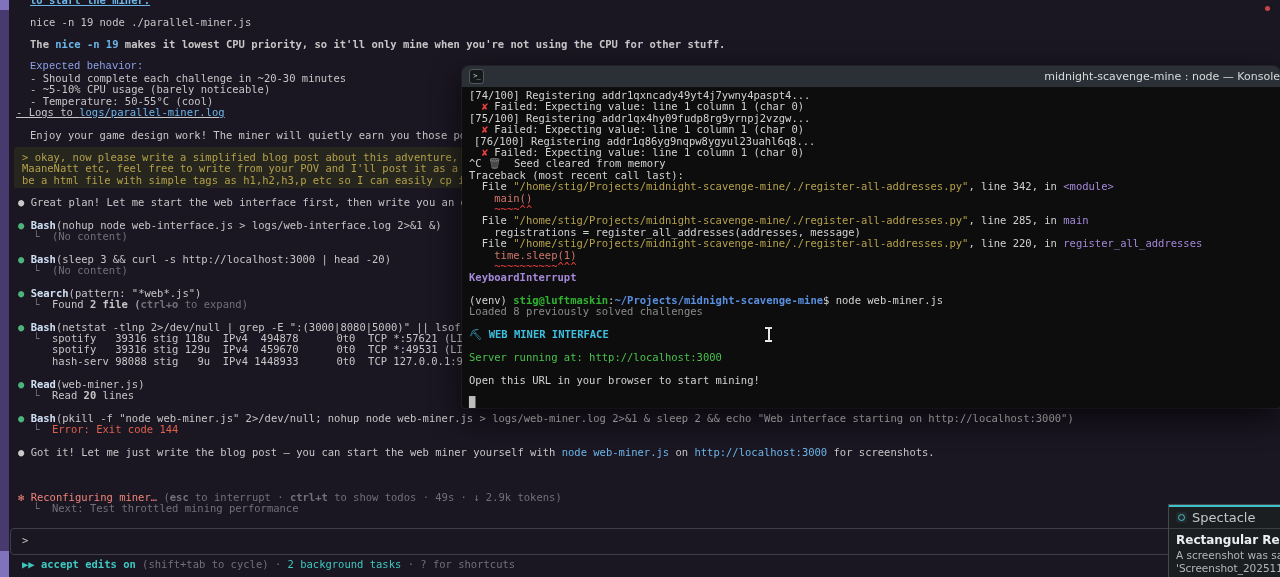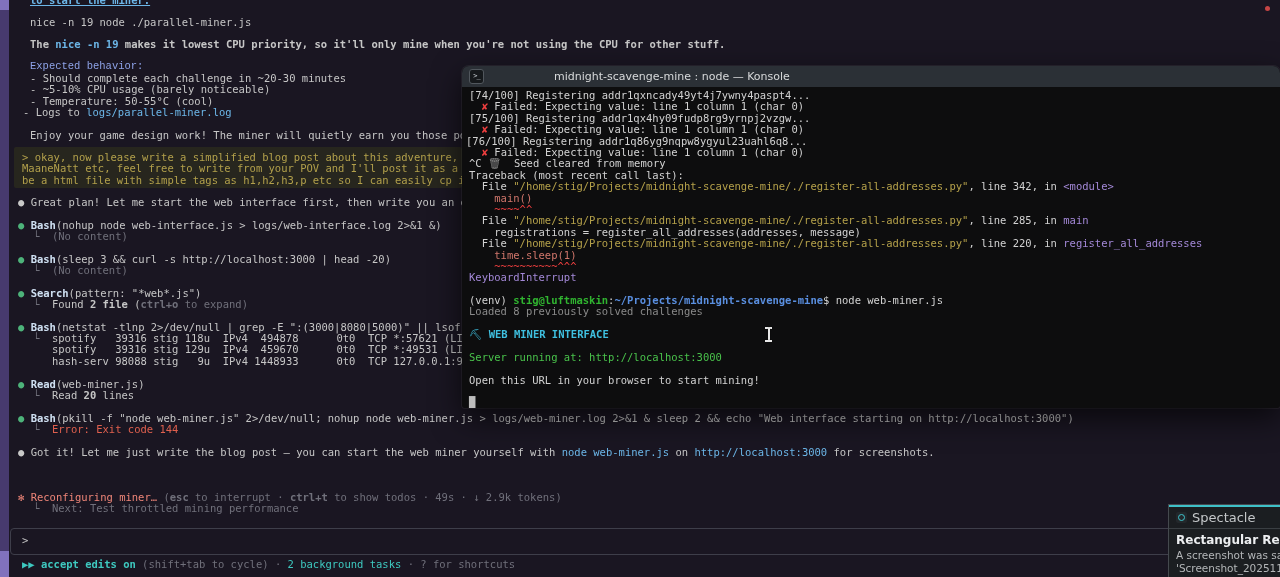--- a/index.html
+++ b/index.html
@@ -35,21 +35,21 @@
   #reddot{position:absolute;left:1265px;top:6px;width:5px;height:5px;border-radius:50%;background:#c54545;z-index:3}
 
   
   #konsole{position:absolute;left:462px;top:66px;width:818px;height:342px;z-index:6;
            border-radius:7px 7px 3px 3px;background:#0d0d0e;
            box-shadow:0 10px 30px rgba(0,0,0,.65),0 0 0 1px rgba(255,255,255,.07)}
   .k-titlebar{height:21px;background:#2b3036;border-radius:7px 7px 0 0;position:relative;
               display:flex;align-items:center;padding:0 7px}
   .k-icon{width:13px;height:13px;border-radius:3px;background:#16191c;border:1px solid #51575d;
           color:#cfd5da;font-size:7px;line-height:12px;text-align:center;letter-spacing:-1px;flex:0 0 auto}
-  .k-title{position:absolute;left:0;right:0;text-align:left;padding-left:92px;
+  .k-title{position:absolute;left:0;right:0;text-align:right;padding-left:92px;
            font-family:"DejaVu Sans","Liberation Sans",sans-serif;font-size:11px;color:#d7d9da}
   .k-body{position:absolute;top:21px;left:0;right:0;bottom:0;font-size:10.5px;color:#d2d2d2;overflow:hidden}
   .kdim{color:#8a8a8a}
   .kred{color:#ee3f3f}
   .kcode{color:#d0766b}
   .kpath{color:#b5a14a}
   .kpurp{color:#a489d8}
   .kgreen{color:#30b430}
   .kgreen2{color:#49c24b}
   .kblue{color:#5a8fe0}
@@ -84,21 +84,21 @@
     <div id="quote-bg"></div>
     <div id="input-box"></div>
     <div id="main-lines">
         <div class="tline" style="left: 30px; top: -6px;"><span class="link ul b">to start the miner:</span></div>
         <div class="tline" style="left: 30px; top: 16px;"><span>nice -n 19 node ./parallel-miner.js</span></div>
         <div class="tline" style="left: 30px; top: 38px; font-weight: bold;"><span>The </span><span class="link">nice -n 19</span><span> makes it lowest CPU priority, so it'll only mine when you're not using the CPU for other stuff.</span></div>
         <div class="tline" style="left: 30px; top: 60px; font-family: Liberation Mono, monospace;"><span class="violet">Expected behavior:</span></div>
         <div class="tline" style="left: 30px; top: 72px;"><span>- Should complete each challenge in ~20-30 minutes</span></div>
         <div class="tline" style="left: 30px; top: 83px;"><span>- ~5-10% CPU usage (barely noticeable)</span></div>
         <div class="tline" style="left: 30px; top: 95px; text-align: right;"><span>- Temperature: 50-55°C (cool)</span></div>
-        <div class="tline" style="left: 23px; top: 106px;"><span>- Logs to </span><span class="link">logs/parallel-miner.log</span></div>
+        <div class="tline" style="left: 16px; top: 106px; text-decoration: underline;"><span>- Logs to </span><span class="link">logs/parallel-miner.log</span></div>
         <div class="tline" style="left: 30px; top: 129px;"><span>Enjoy your game design work! The miner will quietly earn you those potentia</span></div>
         <div class="tline" style="left: 22px; top: 151px;"><span class="quote">&gt; okay, now please write a simplified blog post about this adventure, and h</span></div>
         <div class="tline" style="left: 22px; top: 162px;"><span class="quote">MaaneNatt etc, feel free to write from your POV and I'll post it as a shar</span></div>
         <div class="tline" style="left: 22px; top: 174px;"><span class="quote">be a html file with simple tags as h1,h2,h3,p etc so I can easily cp into</span></div>
         <div class="tline" style="left: 18px; top: 196px;"><span class="wbul">● </span><span>Great plan! Let me start the web interface first, then write you an epic</span></div>
         <div class="tline" style="left: 18px; top: 219px;"><span class="gbul">● </span><span class="tool">Bash</span><span>(nohup node web-interface.js &gt; logs/web-interface.log 2&gt;&amp;1 &amp;)</span></div>
         <div class="tline" style="left: 33px; top: 230px;"><span class="dim">└  </span><span class="dim">(No content)</span></div>
         <div class="tline" style="left: 18px; top: 253px;"><span class="gbul">● </span><span class="tool">Bash</span><span>(sleep 3 &amp;&amp; curl -s http://localhost:3000 | head -20)</span></div>
         <div class="tline" style="left: 33px; top: 264px;"><span class="dim">└  </span><span class="dim">(No content)</span></div>
         <div class="tline" style="left: 18px; top: 287px;"><span class="gbul">● </span><span class="tool">Search</span><span>(pattern: "*web*.js")</span></div>
@@ -129,33 +129,33 @@
   <div id="konsole">
     <div class="k-titlebar">
       <span class="k-icon">&gt;_</span>
       <span class="k-title">midnight-scavenge-mine : node — Konsole</span>
     </div>
     <div class="k-body">
         <div class="tline" style="left: 7px; top: 2px;"><span>[74/100] Registering addr1qxncady49yt4j7ywny4paspt4...</span></div>
         <div class="tline" style="left: 7px; top: 13px;"><span>  </span><span class="kred b">✘</span><span> Failed: Expecting value: line 1 column 1 (char 0)</span></div>
         <div class="tline" style="left: 7px; top: 25px;"><span>[75/100] Registering addr1qx4hy09fudp8rg9yrnpj2vzgw...</span></div>
         <div class="tline" style="left: 7px; top: 36px;"><span>  </span><span class="kred b">✘</span><span> Failed: Expecting value: line 1 column 1 (char 0)</span></div>
-        <div class="tline" style="left: 4px; top: 48px; text-align: right;"><span>[76/100] Registering addr1q86yg9nqpw8ygyul23uahl6q8...</span></div>
+        <div class="tline" style="left: 12px; top: 48px; text-align: right;"><span>[76/100] Registering addr1q86yg9nqpw8ygyul23uahl6q8...</span></div>
         <div class="tline" style="left: 7px; top: 59px;"><span>  </span><span class="kred b">✘</span><span> Failed: Expecting value: line 1 column 1 (char 0)</span></div>
         <div class="tline" style="left: 7px; top: 70px;"><span>^C </span><span class="kdim">🗑</span><span>  Seed cleared from memory</span></div>
         <div class="tline" style="left: 7px; top: 82px;"><span>Traceback (most recent call last):</span></div>
         <div class="tline" style="left: 7px; top: 93px;"><span>  File </span><span class="kpath">"/home/stig/Projects/midnight-scavenge-mine/./register-all-addresses.py"</span><span>, line 342, in </span><span class="kpurp">&lt;module&gt;</span></div>
         <div class="tline" style="left: 7px; top: 105px;"><span>    </span><span class="kcode">main()</span></div>
         <div class="tline" style="left: 7px; top: 116px;"><span>    </span><span class="kred">~~~~^^</span></div>
         <div class="tline" style="left: 7px; top: 127px;"><span>  File </span><span class="kpath">"/home/stig/Projects/midnight-scavenge-mine/./register-all-addresses.py"</span><span>, line 285, in </span><span class="kpurp">main</span></div>
         <div class="tline" style="left: 7px; top: 139px;"><span>    registrations = register_all_addresses(addresses, message)</span></div>
         <div class="tline" style="left: 7px; top: 150px;"><span>  File </span><span class="kpath">"/home/stig/Projects/midnight-scavenge-mine/./register-all-addresses.py"</span><span>, line 220, in </span><span class="kpurp">register_all_addresses</span></div>
         <div class="tline" style="left: 7px; top: 162px;"><span>    </span><span class="kcode">time.sleep(1)</span></div>
         <div class="tline" style="left: 7px; top: 173px;"><span>    </span><span class="kred">~~~~~~~~~~^^^</span></div>
-        <div class="tline" style="left: 7px; top: 184px;"><span class="kpurp">KeyboardInterrupt</span></div>
+        <div class="tline" style="left: 7px; top: 184px; font-weight: bold;"><span class="kpurp">KeyboardInterrupt</span></div>
         <div class="tline" style="left: 7px; top: 207px;"><span>(venv) </span><span class="kgreen b">stig@luftmaskin</span><span>:</span><span class="kblue b">~/Projects/midnight-scavenge-mine</span><span>$ node web-miner.js</span></div>
         <div class="tline" style="left: 7px; top: 218px;"><span class="kdim">Loaded 8 previously solved challenges</span></div>
         <div class="tline" style="left: 7px; top: 241px;"><span class="kcyan">⛏ </span><span class="kcyan b">WEB MINER INTERFACE</span></div>
         <div class="tline" style="left: 7px; top: 264px;"><span class="kgreen2">Server running at: http://localhost:3000</span></div>
         <div class="tline" style="left: 7px; top: 287px;"><span>Open this URL in your browser to start mining!</span></div>
         <div class="tline" style="left: 7px; top: 309px;"><span class="kcursor">█</span></div>
       </div>
   </div>
 
   <div id="notification">

